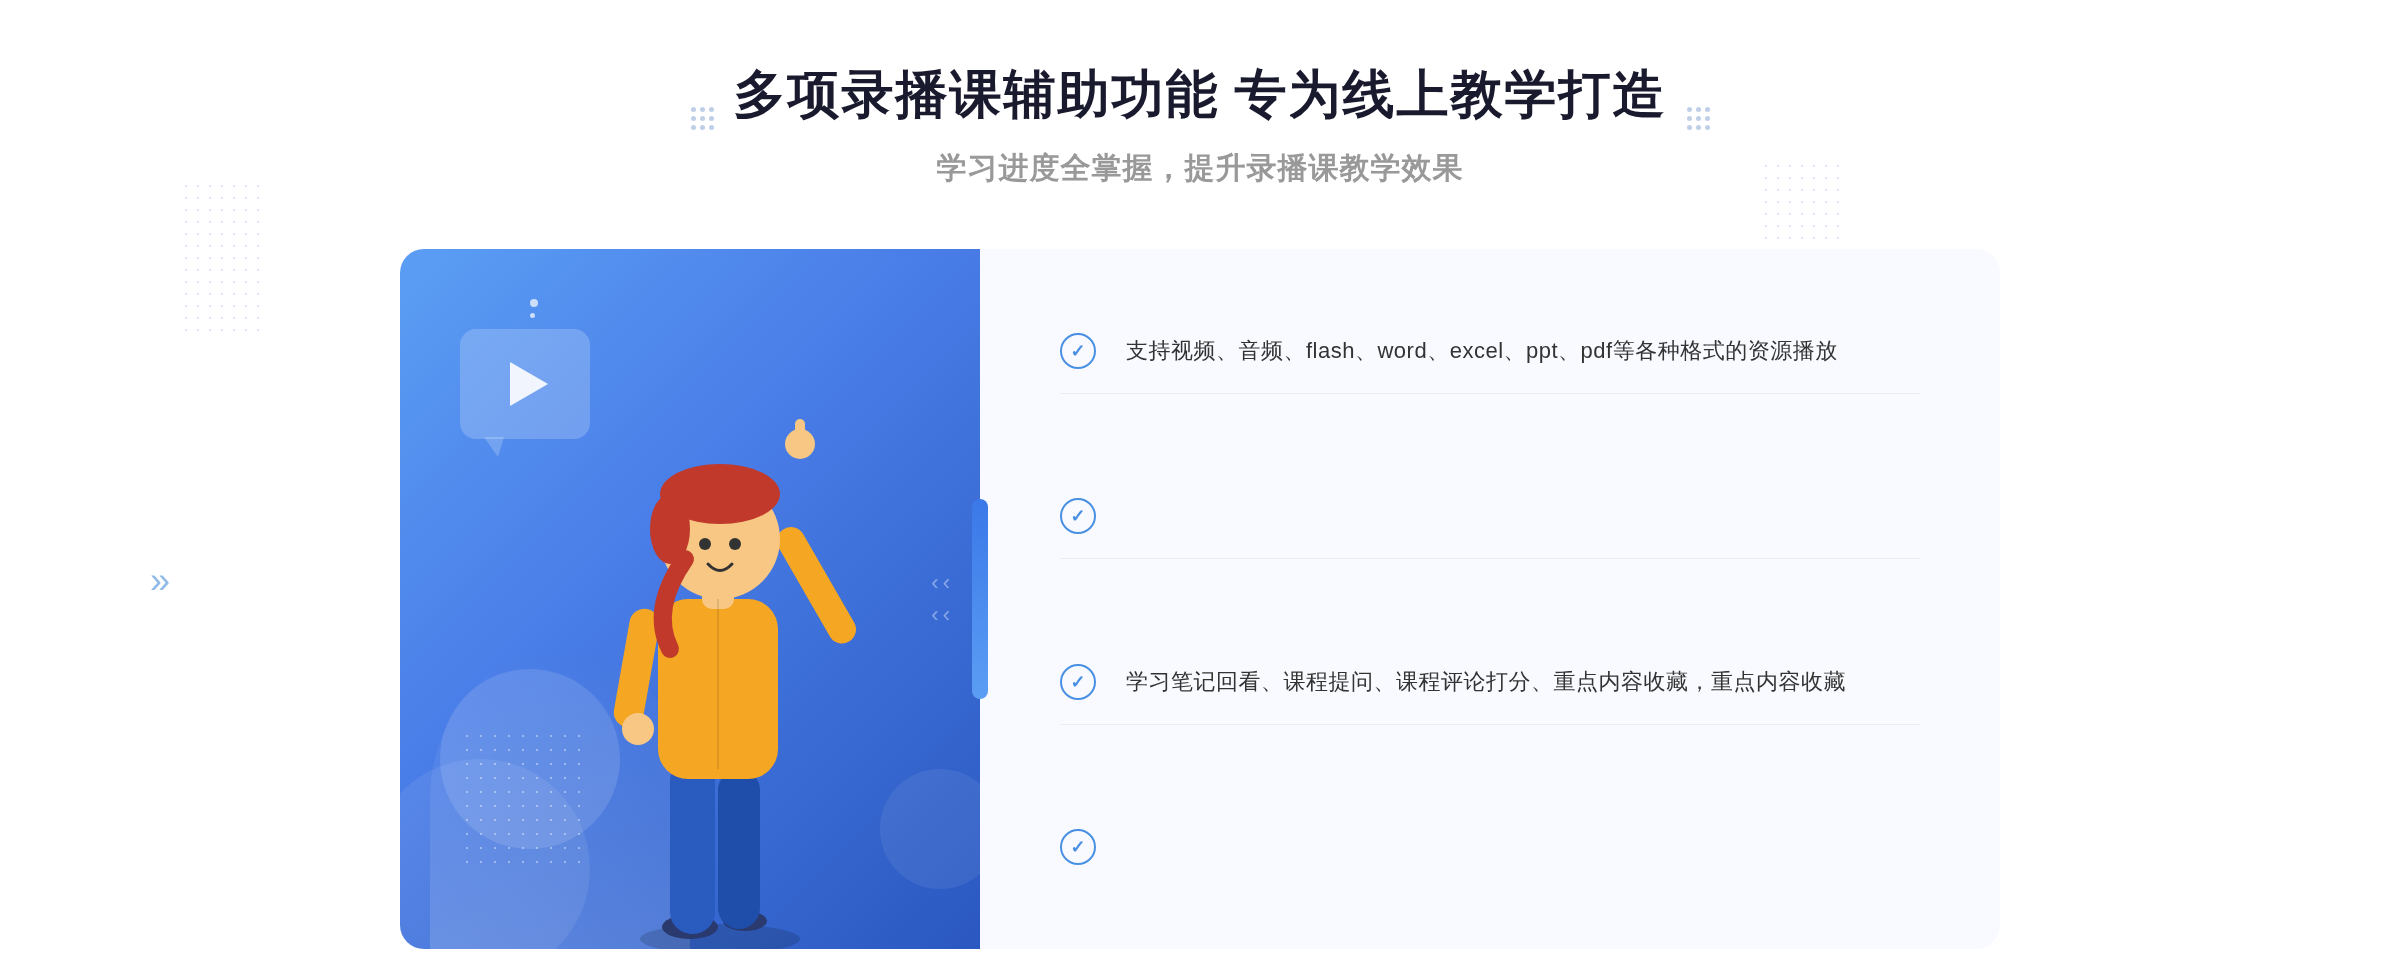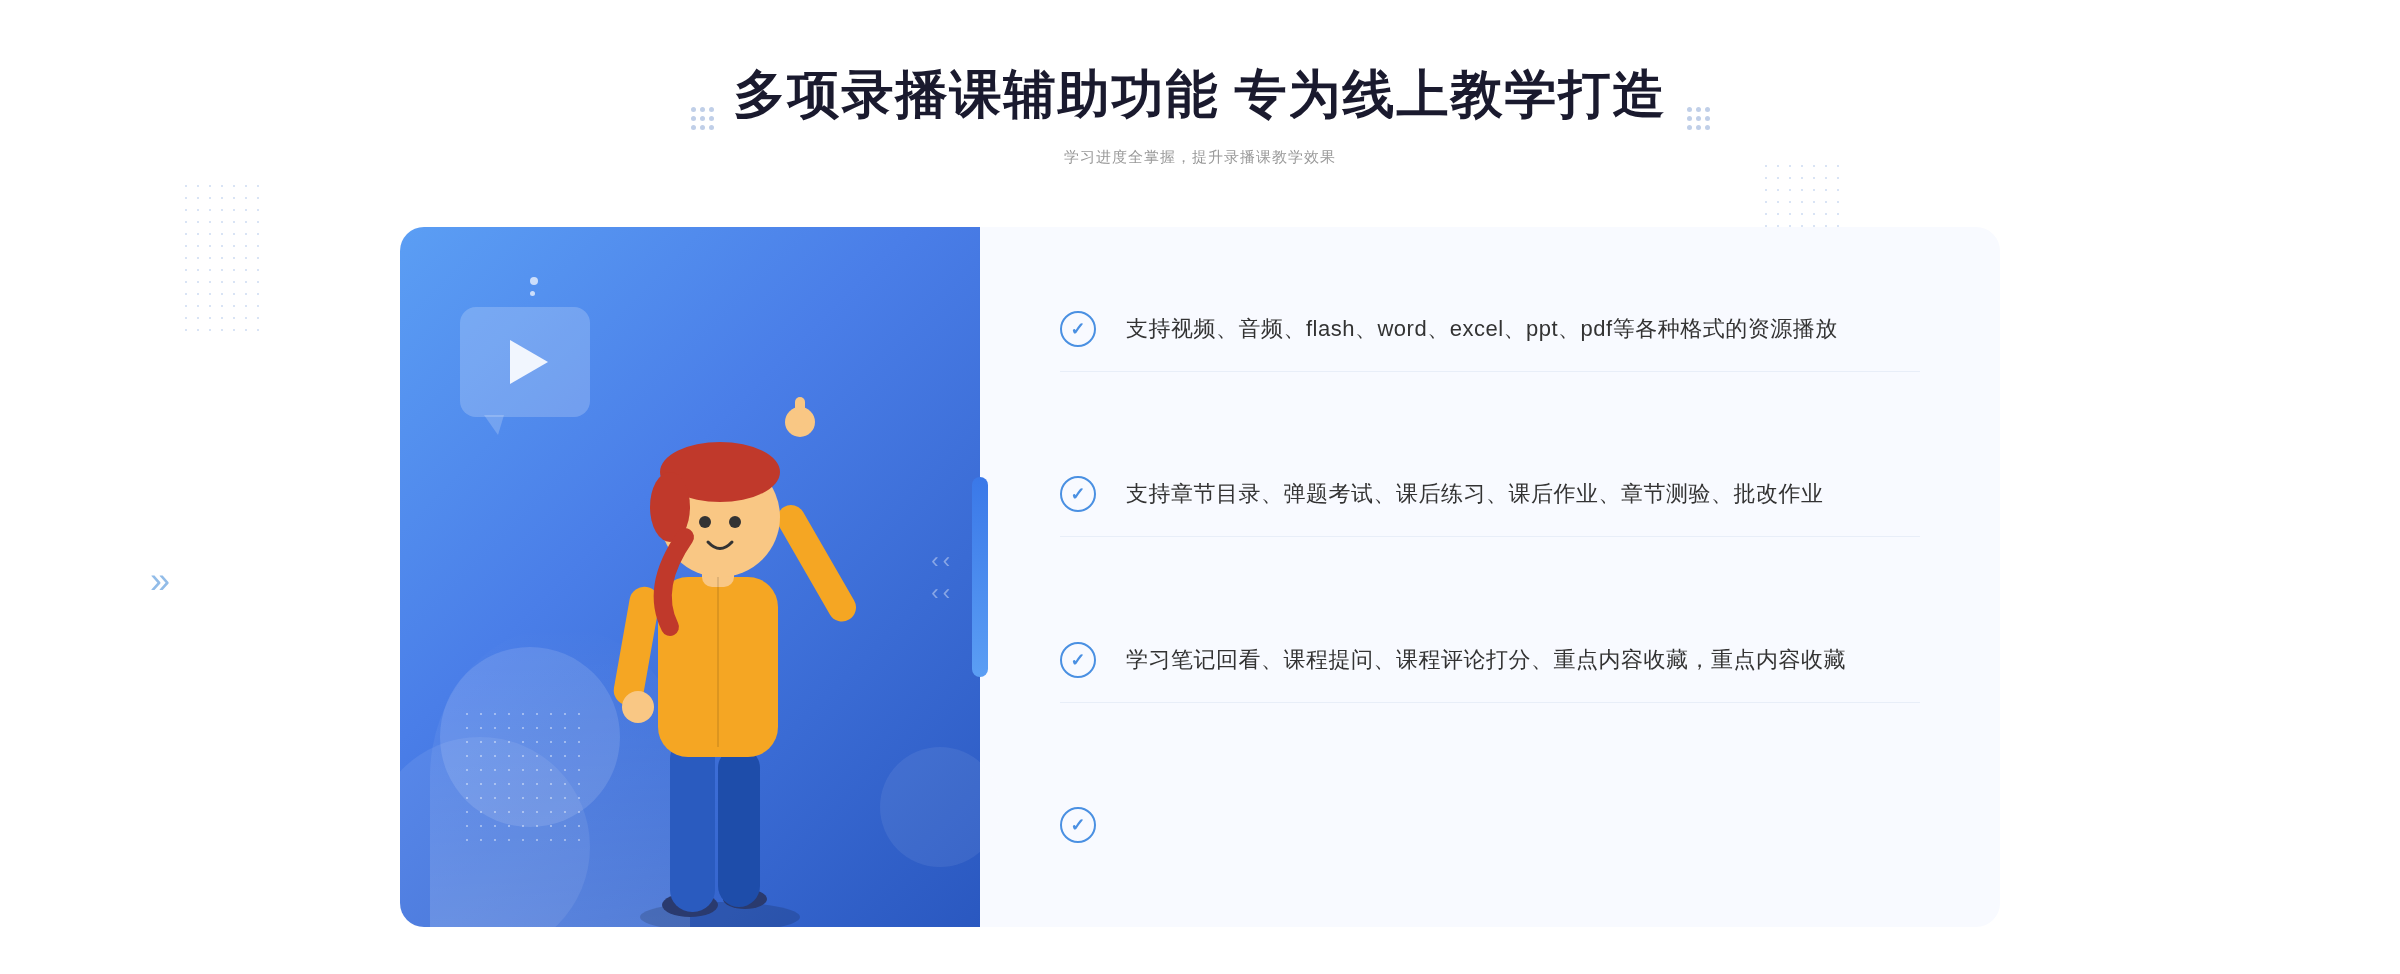--- a/index.html
+++ b/index.html
@@ -96,24 +96,24 @@
     }
 
     .main-title {
       font-size: 52px;
       font-weight: 700;
       color: #1a1a2e;
       letter-spacing: 2px;
     }
 
     .subtitle {
-      font-size: 15px;
+      font-size: 30px;
       color: #999999;
       letter-spacing: 1px;
-      font-weight: 400;
+      font-weight: 700;
     }
 
     .content-section {
       display: flex;
       align-items: stretch;
       width: 1600px;
       gap: 0;
       position: relative;
     }
 
@@ -465,21 +465,20 @@
         <div class="check-circle">
           <span class="check-mark">✓</span>
         </div>
         <span class="feature-text">支持视频、音频、flash、word、excel、ppt、pdf等各种格式的资源播放</span>
       </div>
 
       <div class="feature-item">
         <div class="check-circle">
           <span class="check-mark">✓</span>
         </div>
-        <span class="feature-text">支持章节目录、弹题考试、课后练习、课后作业、章节测验、批改作业</span>
       </div>
 
       <div class="feature-item">
         <div class="check-circle">
           <span class="check-mark">✓</span>
         </div>
         <span class="feature-text">学习笔记回看、课程提问、课程评论打分、重点内容收藏，重点内容收藏</span>
       </div>
 
       <div class="feature-item">

